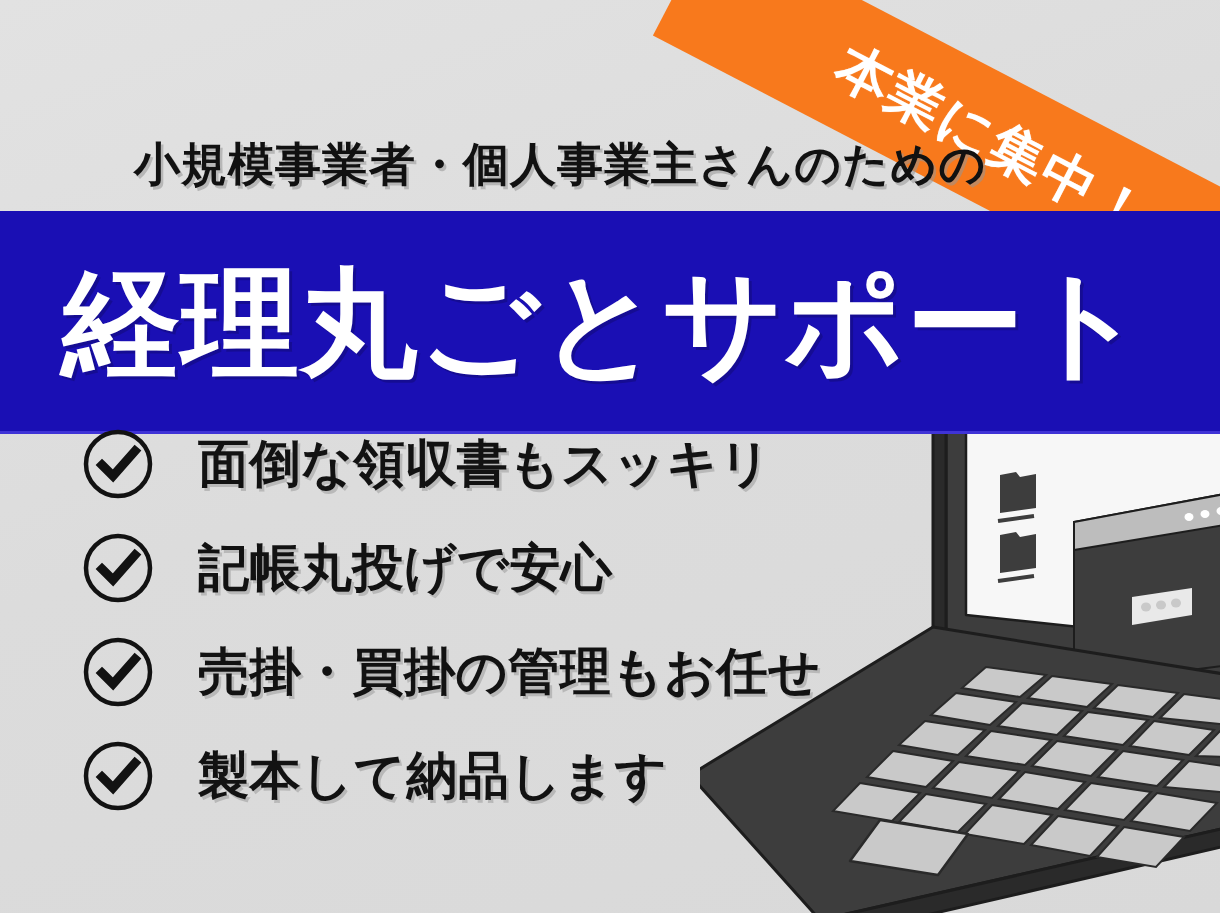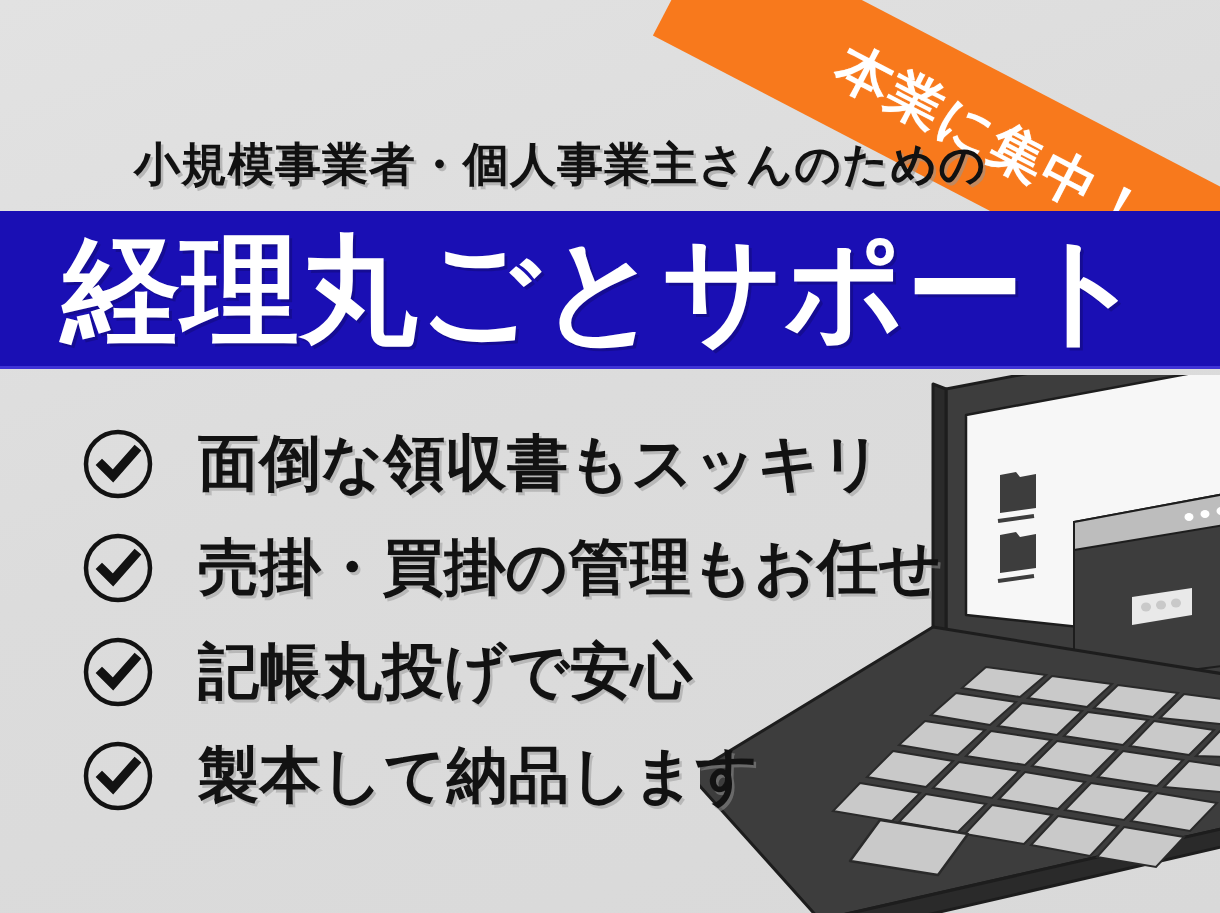--- a/index.html
+++ b/index.html
@@ -67,21 +67,21 @@
     white-space: nowrap;
     text-shadow: 2.5px 2.5px 0 rgba(150,150,150,0.55);
   }
 
   
   .band {
     position: absolute;
     left: 0;
     top: 211px;
     width: 1220px;
-    height: 158px;
+    height: 223px;
     background: #1a0fb4;
     display: flex;
     align-items: center;
   }
   .band::after{
     content:"";
     position:absolute;
     left:0; bottom:0; width:100%; height:3px;
     background:#3f33d6;
   }
@@ -110,21 +110,21 @@
   }
   .check-circle {
     flex: 0 0 auto;
     width: 72px;
     height: 72px;
     margin-right: 44px;
     position: relative;
   }
   .check-circle svg { display: block; }
   .item-text {
-    font-size: 61px;
+    font-size: 51px;
     font-weight: 900;
     color: #121212;
     letter-spacing: 0.5px;
     white-space: nowrap;
     text-shadow: 2.5px 2.5px 0 rgba(150,150,150,0.5);
   }
 
   
   .laptop {
     position: absolute;
@@ -241,38 +241,38 @@
       <span class="item-text">面倒な領収書もスッキリ</span>
     </div>
 
     <div class="list-item">
       <span class="check-circle">
         <svg width="72" height="72" viewBox="0 0 72 72" xmlns="http://www.w3.org/2000/svg">
           <circle cx="36" cy="36" r="32" fill="none" stroke="#121212" stroke-width="4.5"></circle>
           <path d="M20 37 L31 48 L53 23" fill="none" stroke="#121212" stroke-width="9" stroke-linecap="square" stroke-linejoin="miter"></path>
         </svg>
       </span>
+      <span class="item-text">記帳丸投げで安心</span>
+    </div>
+
+    <div class="list-item">
+      <span class="check-circle">
+        <svg width="72" height="72" viewBox="0 0 72 72" xmlns="http://www.w3.org/2000/svg">
+          <circle cx="36" cy="36" r="32" fill="none" stroke="#121212" stroke-width="4.5"></circle>
+          <path d="M20 37 L31 48 L53 23" fill="none" stroke="#121212" stroke-width="9" stroke-linecap="square" stroke-linejoin="miter"></path>
+        </svg>
+      </span>
       <span class="item-text">売掛・買掛の管理もお任せ</span>
     </div>
 
     <div class="list-item">
       <span class="check-circle">
         <svg width="72" height="72" viewBox="0 0 72 72" xmlns="http://www.w3.org/2000/svg">
           <circle cx="36" cy="36" r="32" fill="none" stroke="#121212" stroke-width="4.5"></circle>
           <path d="M20 37 L31 48 L53 23" fill="none" stroke="#121212" stroke-width="9" stroke-linecap="square" stroke-linejoin="miter"></path>
         </svg>
       </span>
-      <span class="item-text">記帳丸投げで安心</span>
-    </div>
-
-    <div class="list-item">
-      <span class="check-circle">
-        <svg width="72" height="72" viewBox="0 0 72 72" xmlns="http://www.w3.org/2000/svg">
-          <circle cx="36" cy="36" r="32" fill="none" stroke="#121212" stroke-width="4.5"></circle>
-          <path d="M20 37 L31 48 L53 23" fill="none" stroke="#121212" stroke-width="9" stroke-linecap="square" stroke-linejoin="miter"></path>
-        </svg>
-      </span>
       <span class="item-text">製本して納品します</span>
     </div>
 
   </div>
 
 </div>
 
 </body></html>

